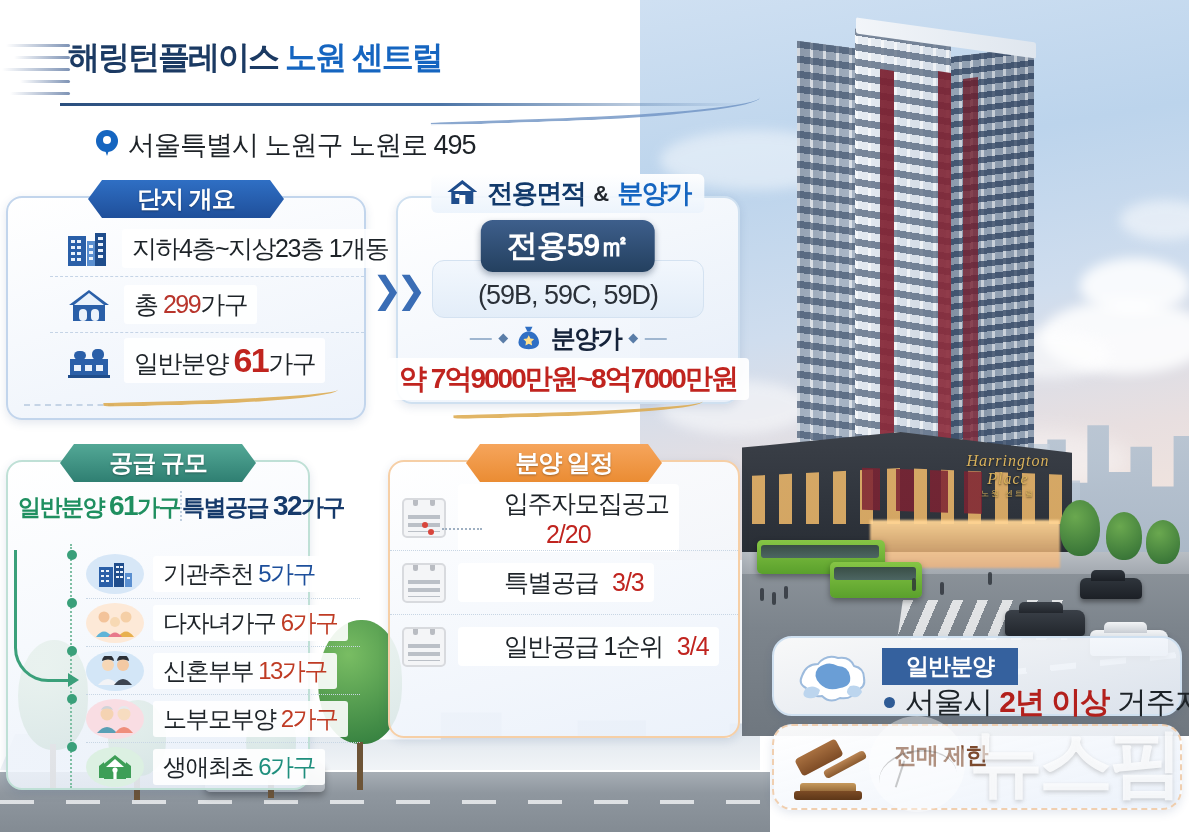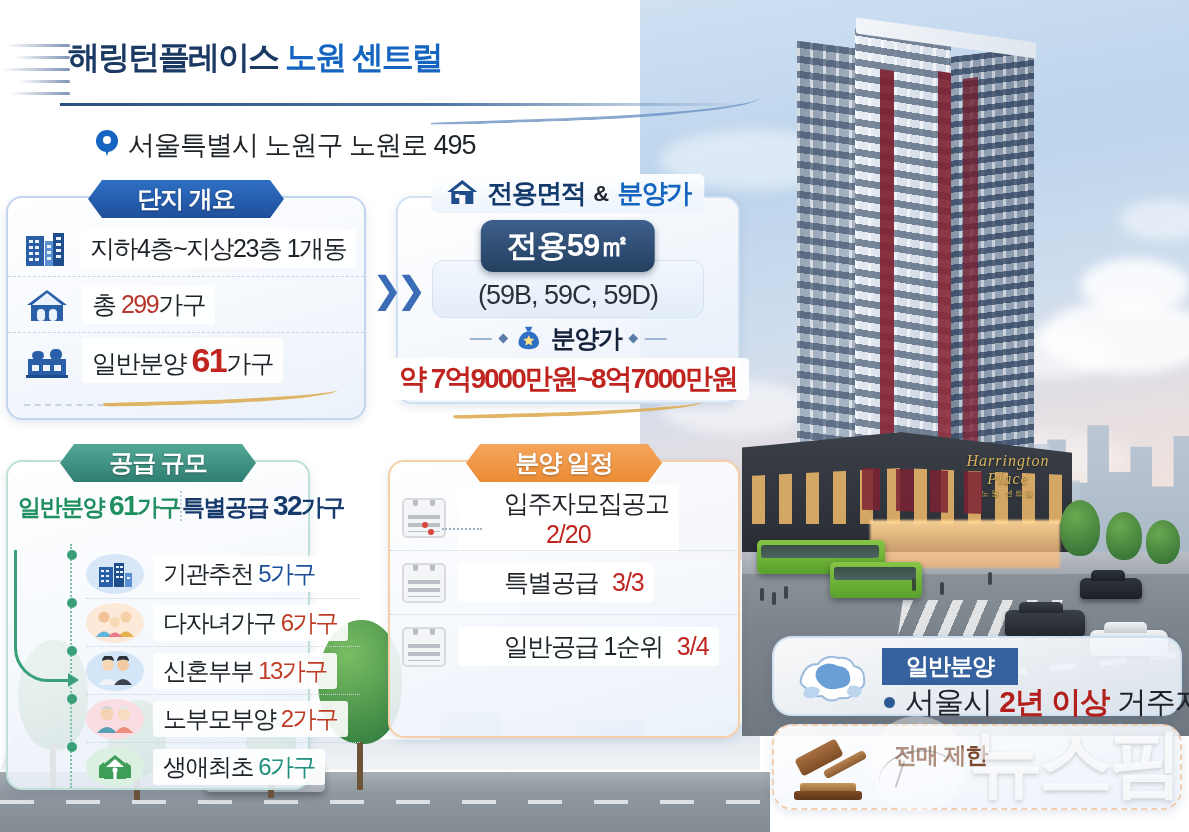--- a/index.html
+++ b/index.html
@@ -250,21 +250,21 @@
     color:#fff; font-size:24px; font-weight:bold; letter-spacing:-1px; white-space:nowrap;
     clip-path:polygon(14px 0, calc(100% - 14px) 0, 100% 50%, calc(100% - 14px) 100%, 14px 100%, 0 50%);
     text-shadow:0 1px 2px rgba(0,0,0,.3);
   }
   .ribbon.blue  { background:linear-gradient(180deg,#2f6fc4,#1f4f9a); }
   .ribbon.green { background:linear-gradient(180deg,#53a896,#2f7f72); }
   .ribbon.orange{ background:linear-gradient(180deg,#f6a55c,#ea8c33); }
 
   
   #p-overview { left:6px; top:196px; width:360px; height:224px; }
-  .ov-row { display:flex; align-items:center; gap:12px; padding:0 14px; height:56px; }
+  .ov-row { display:flex; align-items:center; gap:12px; padding:0 14px; height:56px;margin-left:42px; }
   .ov-row + .ov-row { border-top:1px dashed #c5d4e6;padding-left:16px; }
   .ov-text { background:rgba(255,255,255,.9); padding:3px 10px; border-radius:3px;
     font-size:25px; color:#1d2328; letter-spacing:-1.5px; white-space:nowrap; }
   .ov-text .hl-red { color:#b8352c; }
   .ov-text .big-red { color:#c0241f; font-size:34px; font-weight:bold; }
   .gold-swoosh {
     position:absolute; left:95px; bottom:14px; width:235px; height:16px;
     border-bottom:4px solid #dca94b; border-radius:0 0 70% 10%;
     transform:rotate(-1.5deg); opacity:.85;
   }

